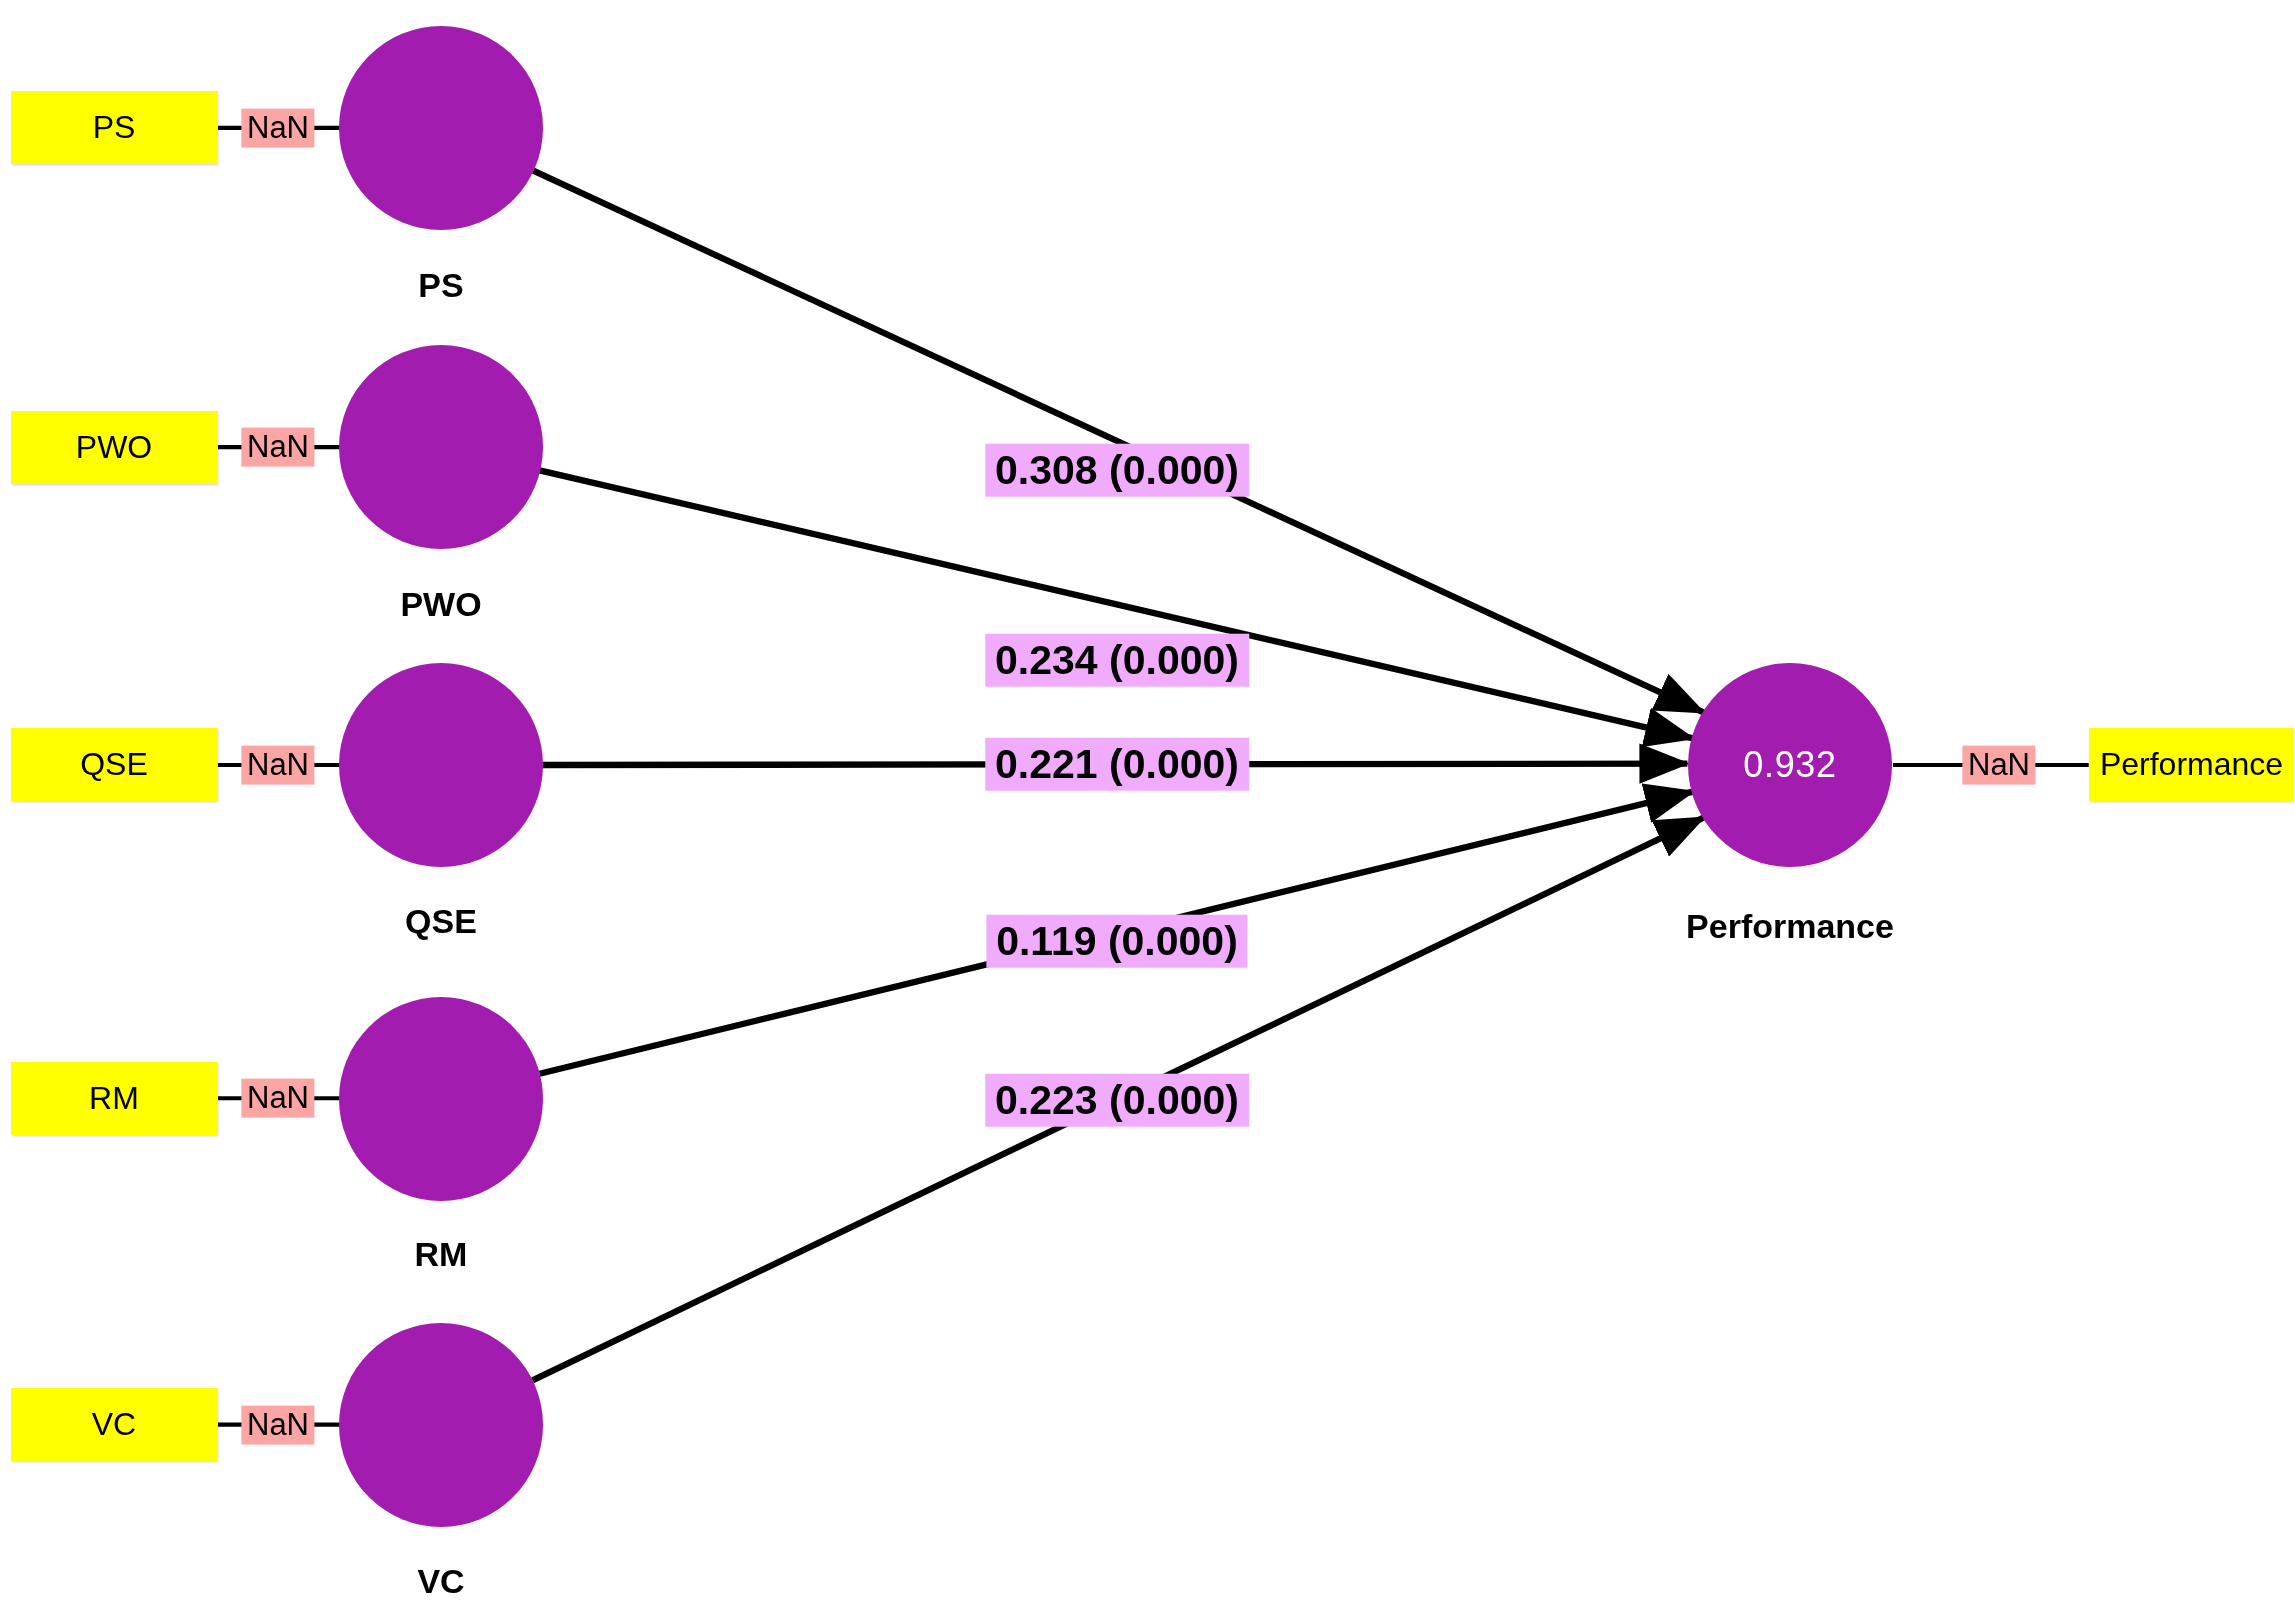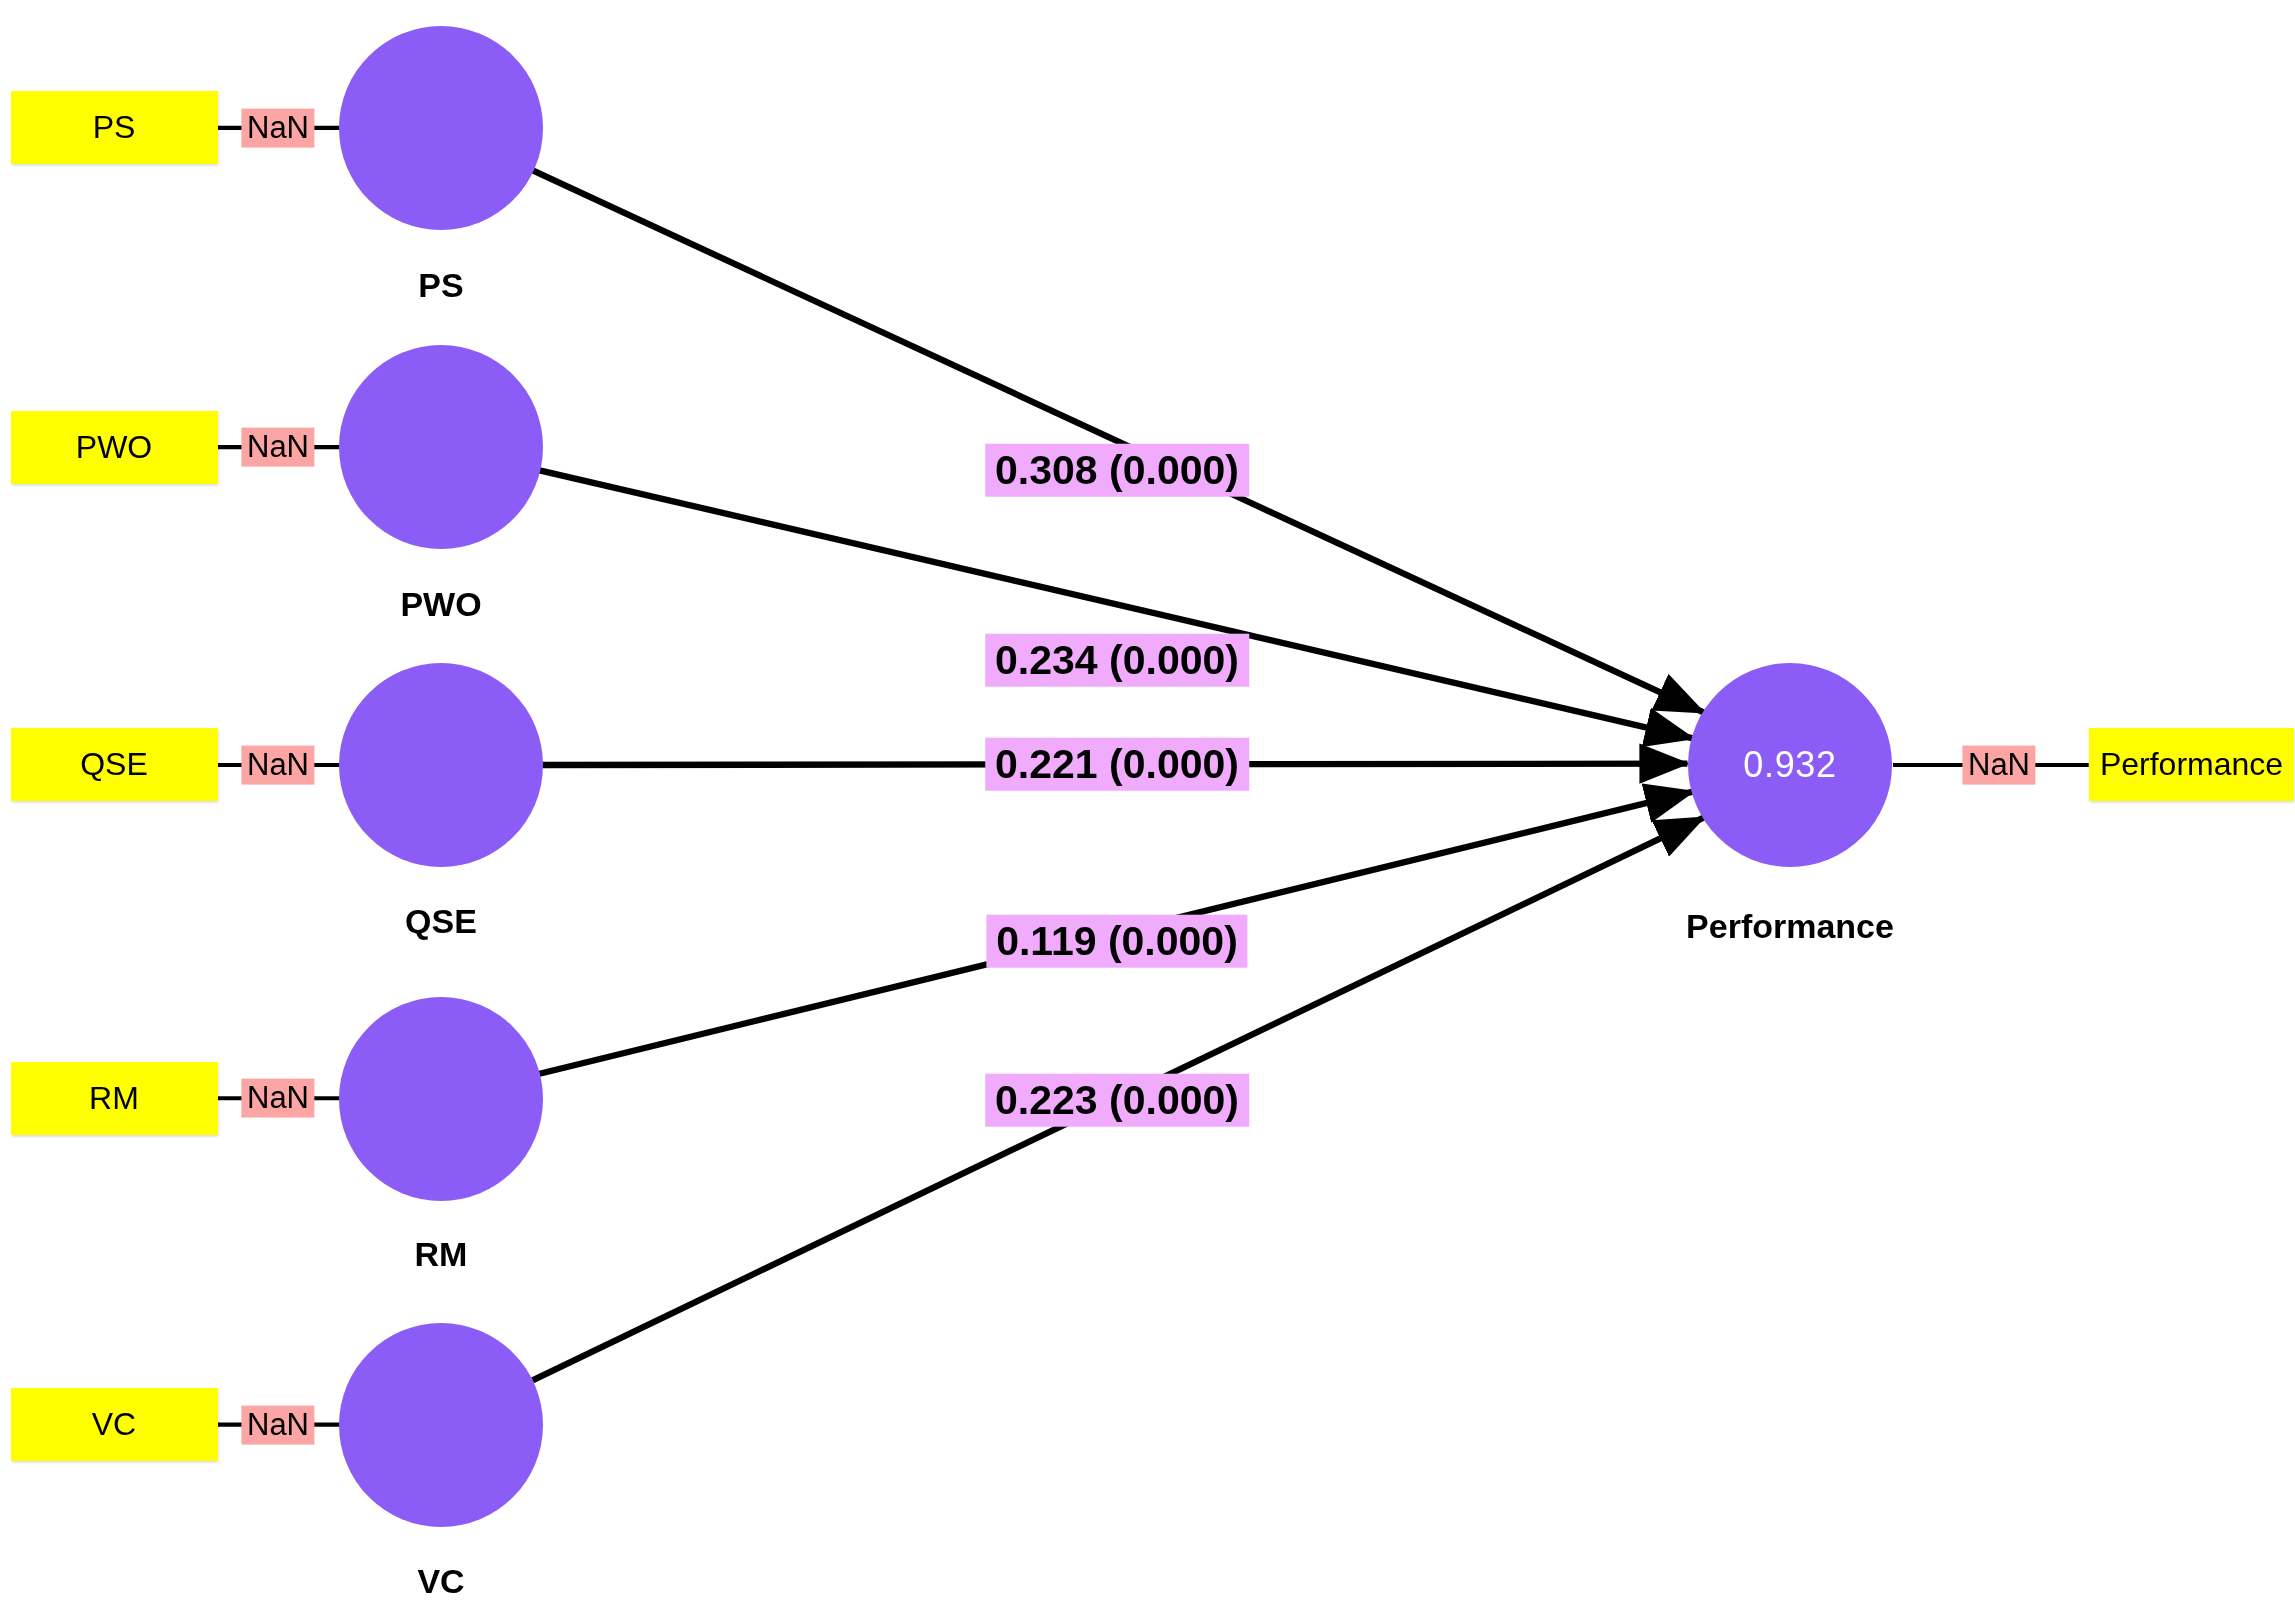--- a/index.html
+++ b/index.html
@@ -17,21 +17,21 @@
     width:207px;height:73px;
     background:#FFFF00;
     box-shadow:1.4px 2.1px 2.8px rgba(0,0,0,0.18);
     display:flex;align-items:center;justify-content:center;
     font-size:32px;color:#000;
     white-space:nowrap;
   }
   .latent{
     position:absolute;z-index:3;
     width:204px;height:204px;border-radius:50%;
-    background:#8b5cf6;
+    background:#a21caf;
     display:flex;align-items:center;justify-content:center;
   }
   .rsq{color:#FFFFFF;font-size:36px;font-weight:500;letter-spacing:0.7px;}
   .nan{
     position:absolute;z-index:2;
     transform:translate(-50%,-50%);
     background:#fca5a5;padding:1.4px 5.6px;
     font-size:31px;color:#000;white-space:nowrap;
   }
   .construct-label{

